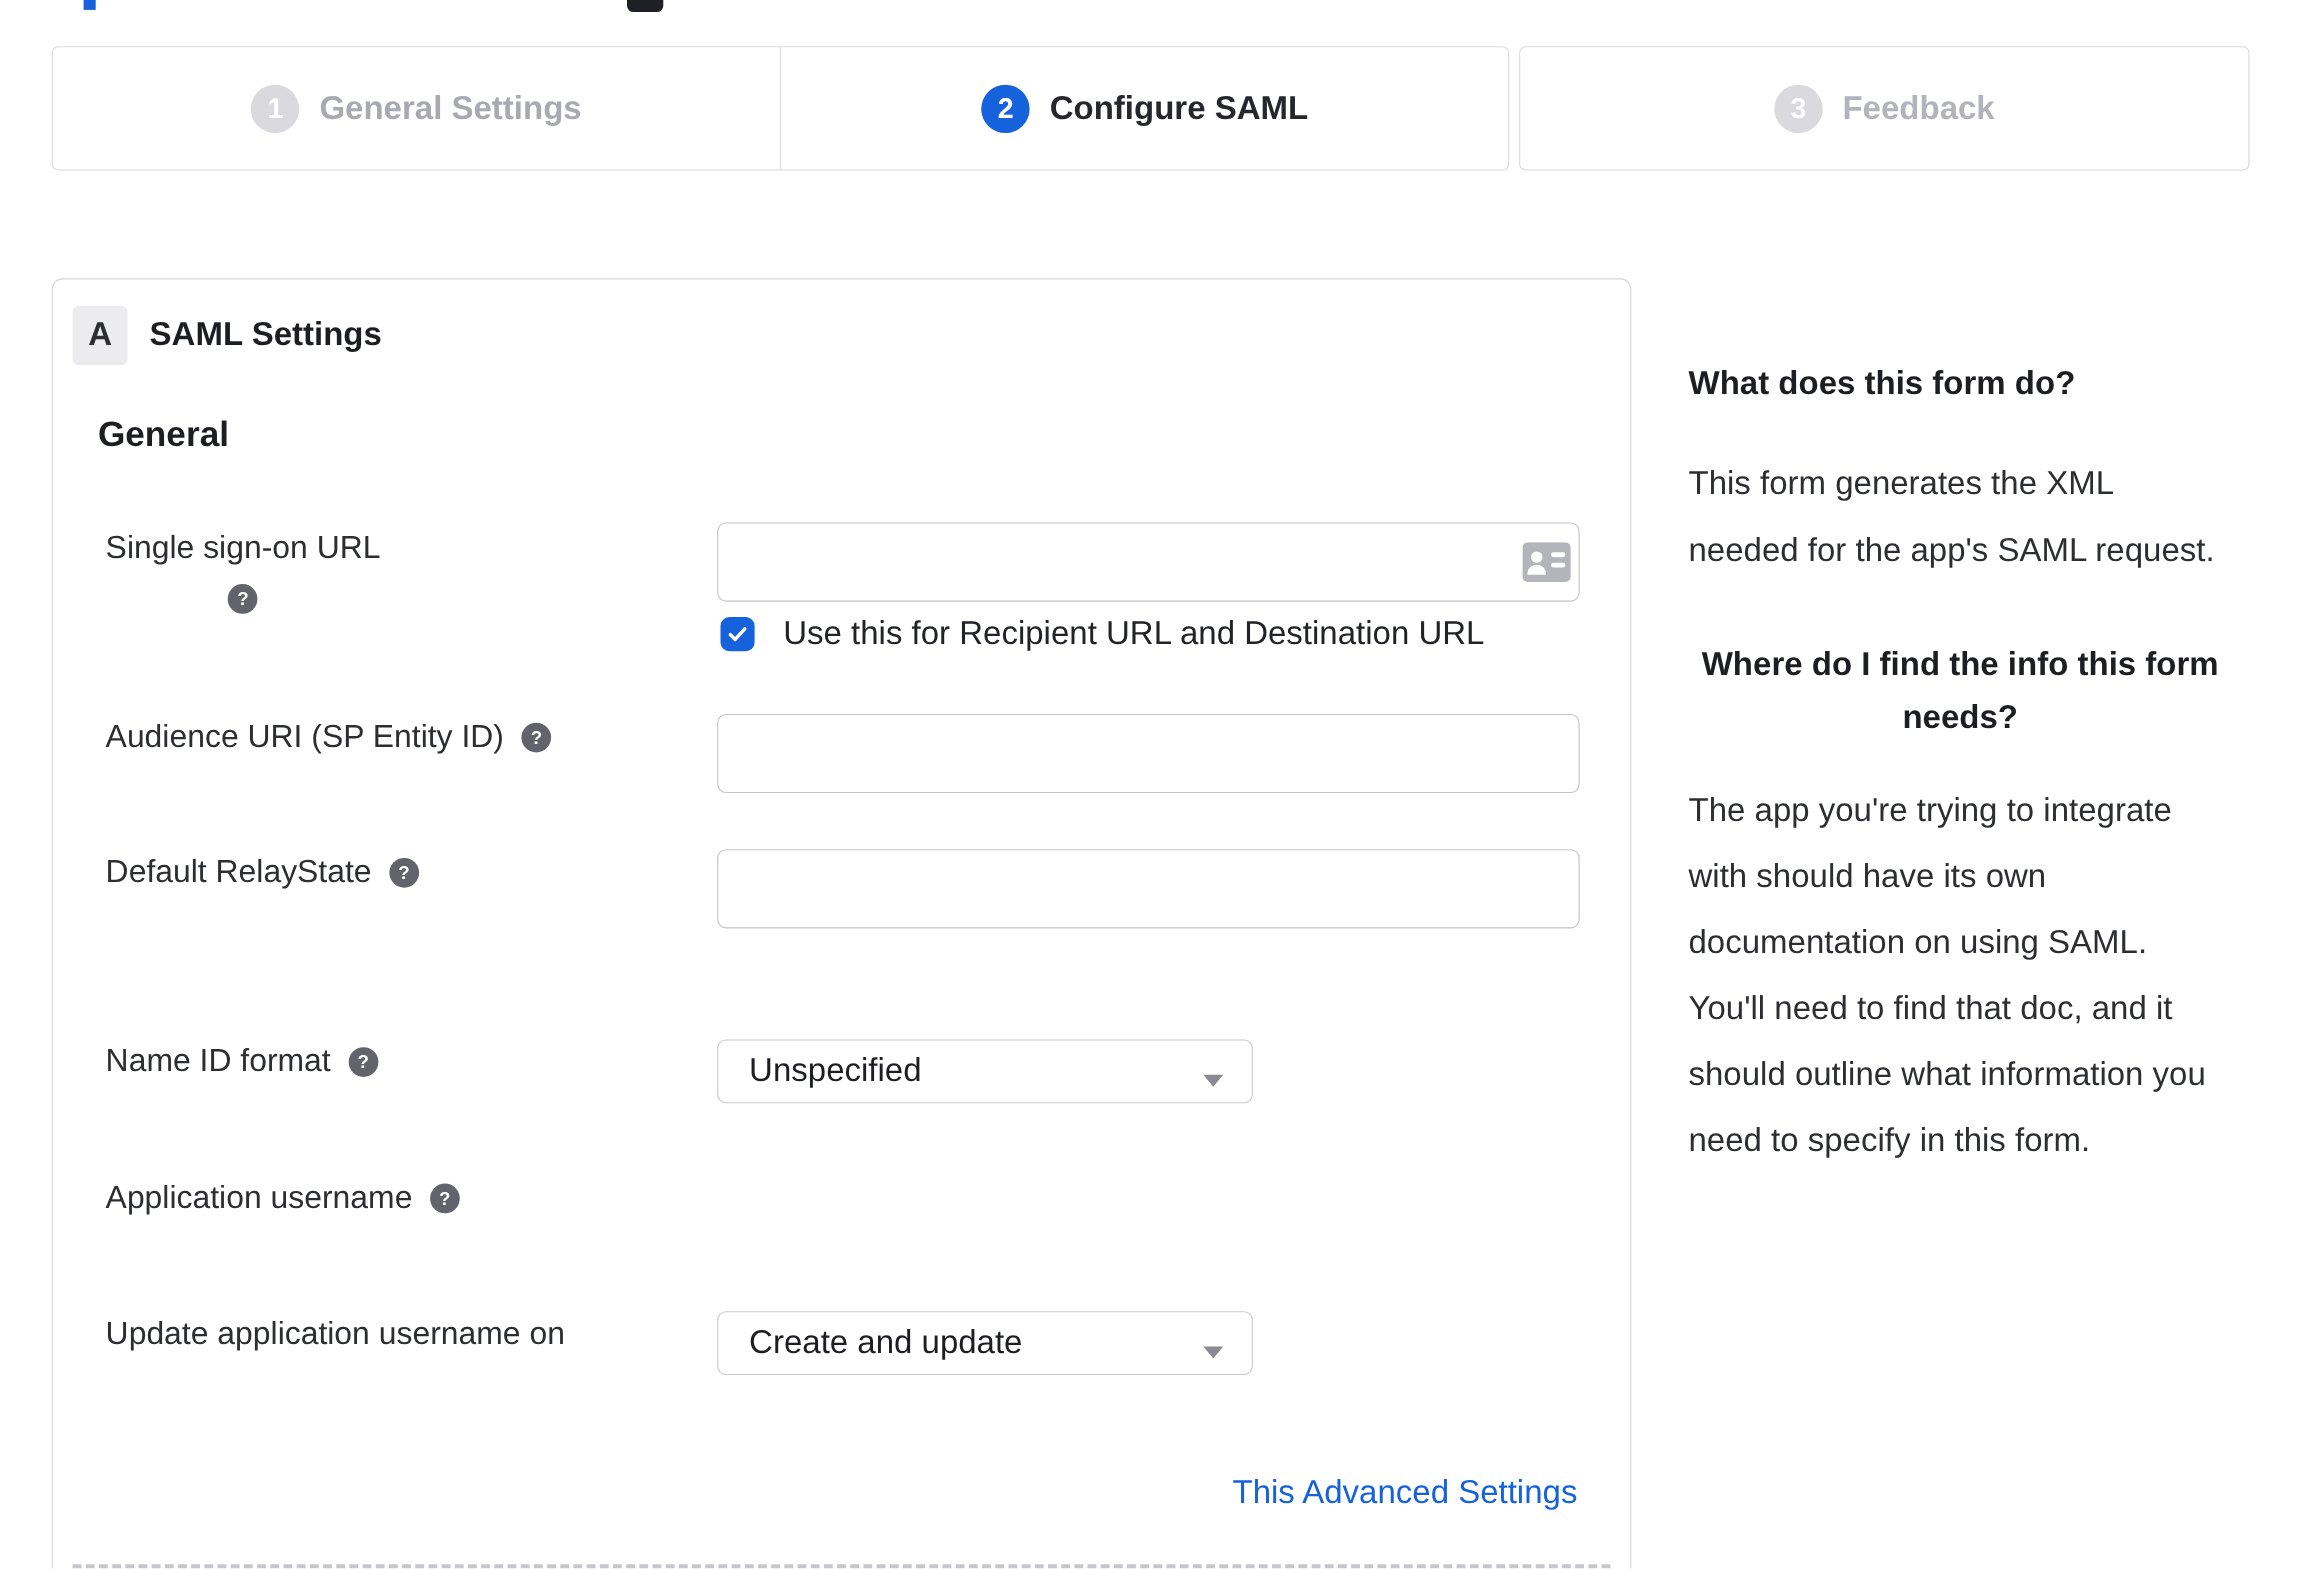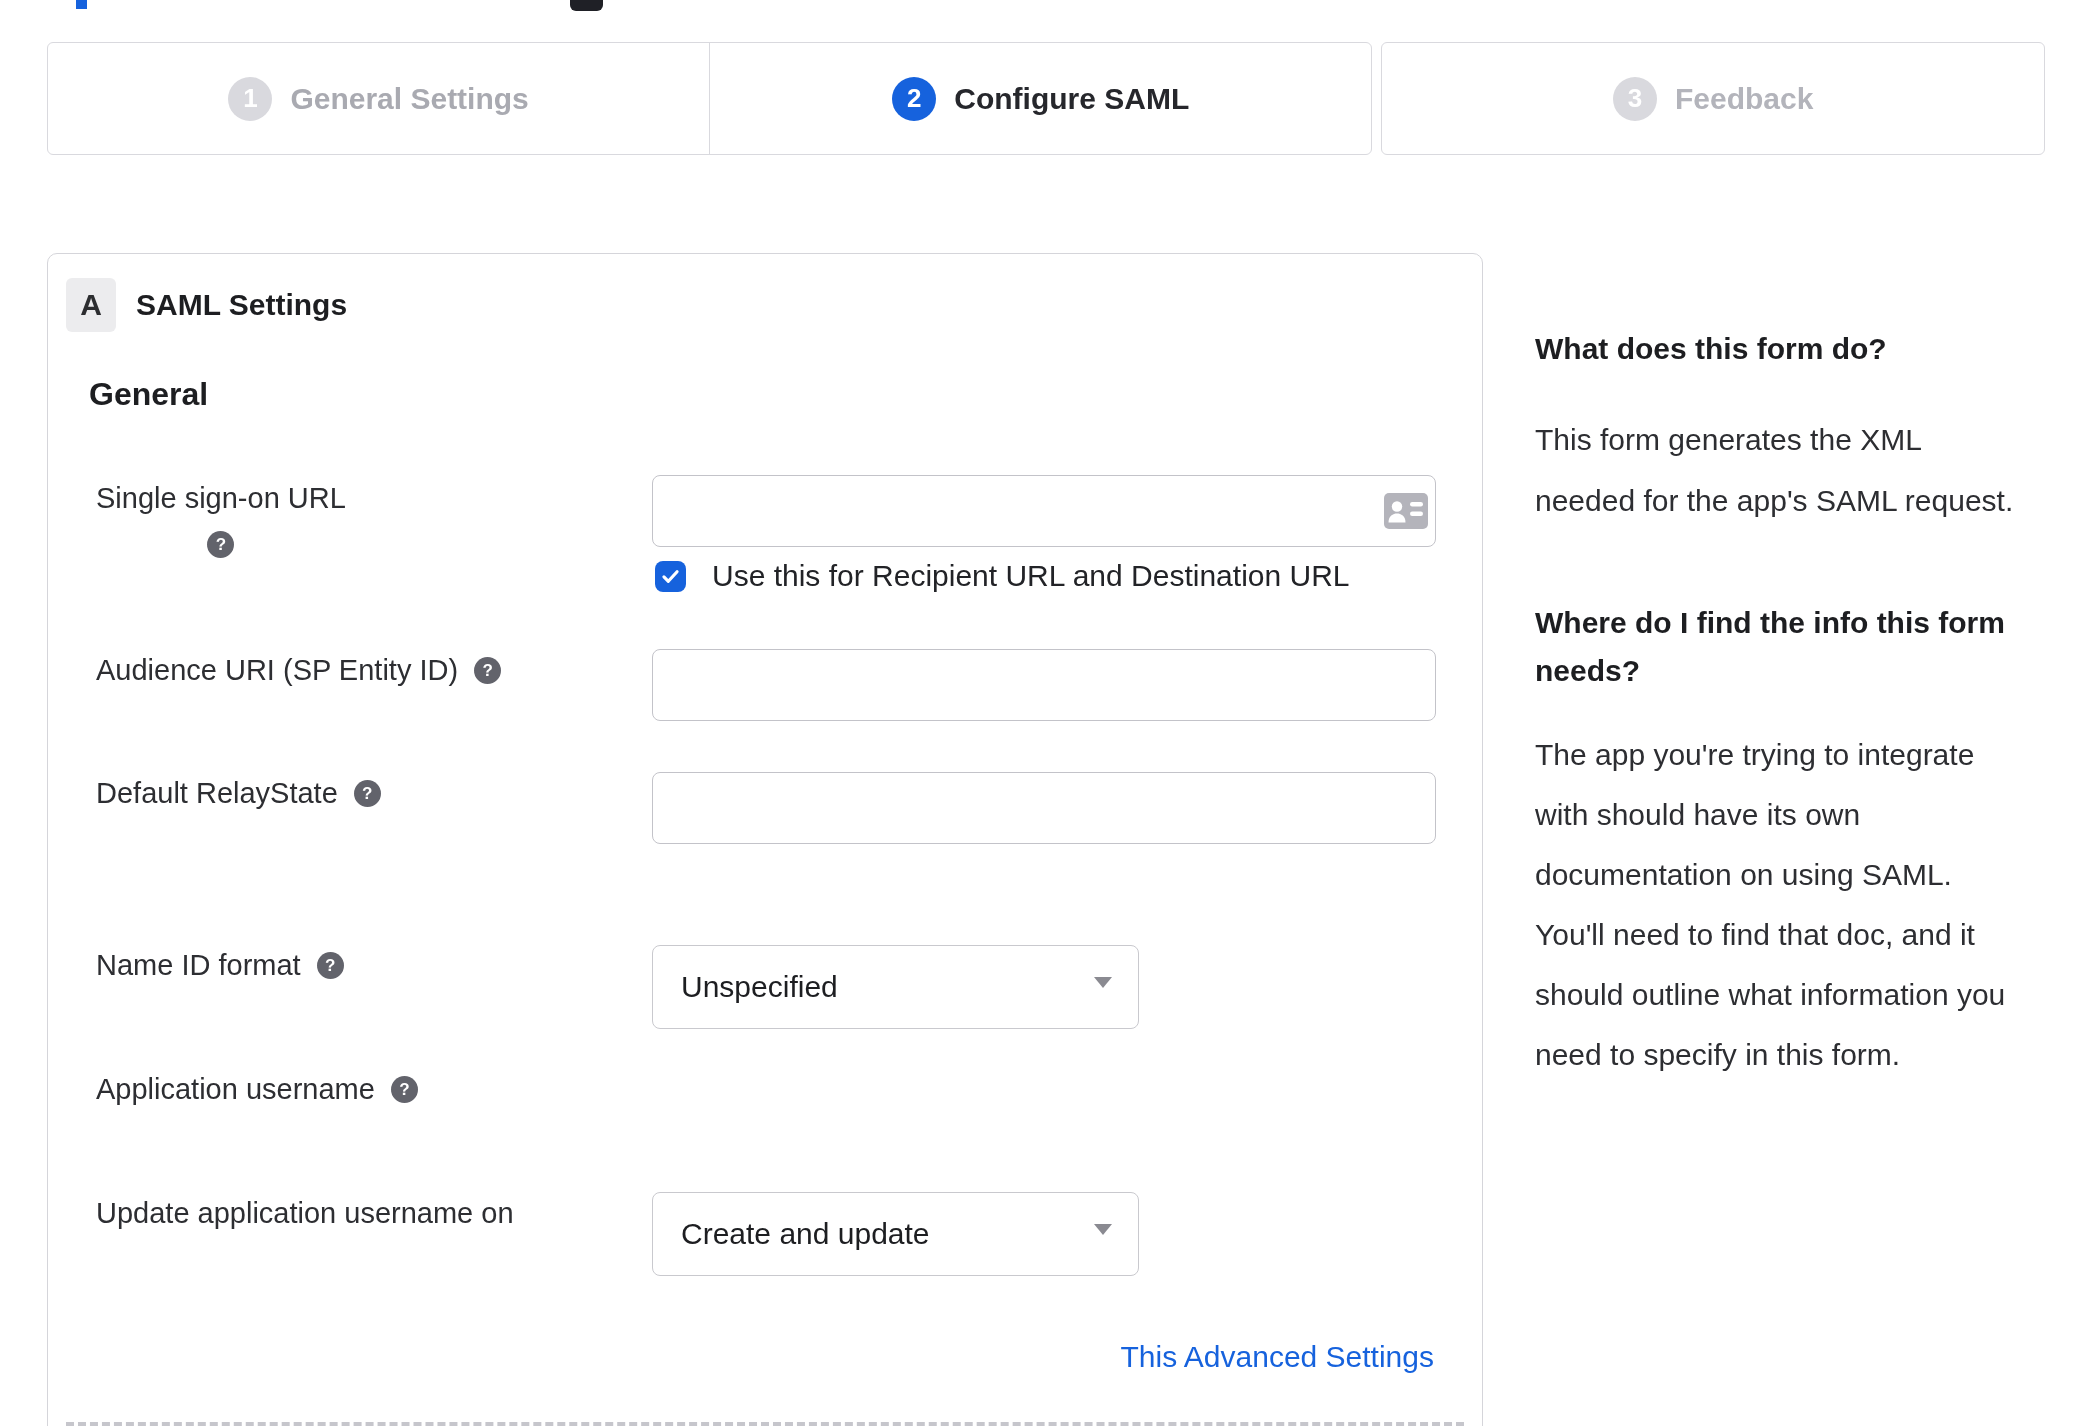--- a/index.html
+++ b/index.html
@@ -54,38 +54,38 @@
   .input-trail { position:absolute; left:1336px; width:44px; height:36px; pointer-events:none; }
 
   .checkrow { position:absolute; left:607px; display:flex; align-items:center; gap:26px; }
   .checkbox { width:31px; height:31px; border-radius:8px; background:#1662dd; display:flex;
               align-items:center; justify-content:center; cursor:pointer; flex:0 0 auto; }
   .checkbox svg { width:21px; height:21px; }
   .check-label { font-size:30px; color:#222327; }
 
   .helper { position:absolute; left:606px; font-size:29px; color:#7c7d84; }
 
-  .select { position:absolute; left:604px; width:487px; height:84px; border:1px solid #c9c9ce;
+  .select { position:absolute; left:604px; width:487px; height:58px; border:1px solid #c9c9ce;
             border-radius:8px; background:#fff; display:flex; align-items:center;
             padding:0 54px 0 28px; font-size:30px; color:#1d1e21; cursor:pointer; }
   .caret { position:absolute; right:26px; top:31px; width:0; height:0;
            border-left:9px solid transparent; border-right:9px solid transparent;
            border-top:11px solid #8a8a91; }
 
   .adv-link { position:absolute; right:48px; top:1086px; font-size:30px; font-weight:500;
               color:#1662dd; text-decoration:none; cursor:pointer; }
 
   .dash-sep { position:absolute; left:18px; right:18px; top:1168px; border-top:4px dashed #c6c6cc; }
 
   
   .sidebar { position:absolute; left:1535px; top:325px; width:494px; }
   .sb-h { font-size:30px; font-weight:bold; color:#1d1e21; line-height:48px; }
   .sb-p { font-size:30px; color:#2d2e32; line-height:61px; }
   .sb-p1 { margin-top:36px; }
-  .sb-h2 { margin-top:68px; }
+  .sb-h2 { margin-top:50px;text-align:center; }
   .sb-p2 { margin-top:30px; line-height:60px; }
 </style>
 </head>
 <body>
 
 <div class="frag-blue"></div>
 <div class="frag-dark"></div>
 
 <div class="stepper">
   <div class="step-group">

